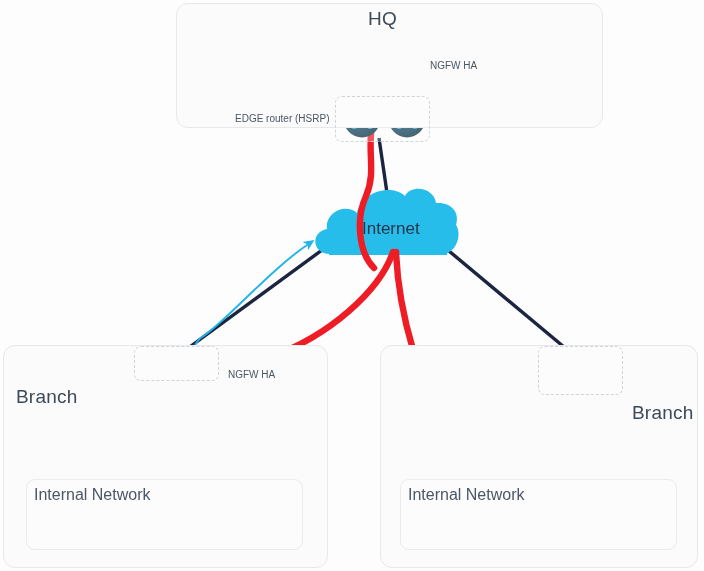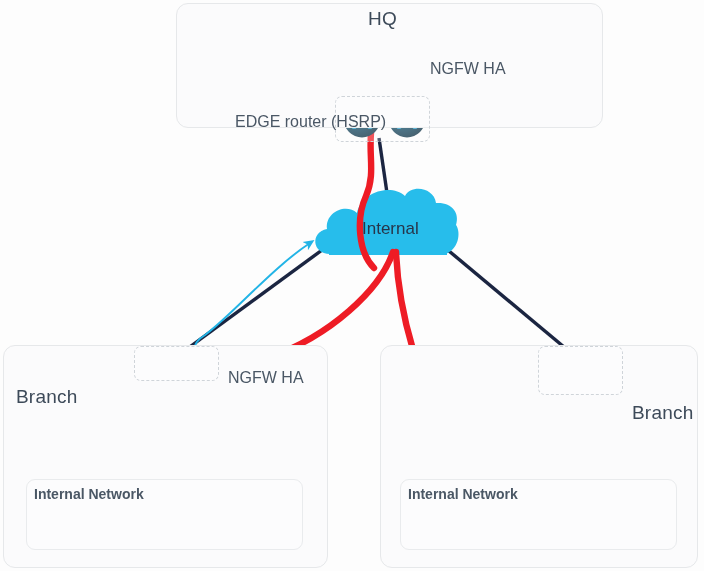--- a/index.html
+++ b/index.html
@@ -38,35 +38,34 @@
   .inner-zone {
     position: absolute;
     border: 1px solid #e9ebed;
     border-radius: 9px;
     background: #fcfcfd;
     box-sizing: border-box;
   }
   .inner-zone-label {
     position: absolute;
     color: #4a5765;
-    font-size: 14px;
+    font-size: 16px;
     white-space: nowrap;
-    font-weight: bold;
   }
   .ha-group {
     position: absolute;
     border: 1px dashed #cfd4d9;
     border-radius: 7px;
     background: rgba(255,255,255,0.25);
     box-sizing: border-box;
   }
   .node-label {
     position: absolute;
     color: #4a5765;
-    font-size: 16px;
+    font-size: 10px;
     white-space: nowrap;
   }
   .cloud-label {
     position: absolute;
     color: #27354a;
     font-size: 17px;
     white-space: nowrap;
     pointer-events: none;
   }
 </style>
@@ -279,21 +278,21 @@
       <use href="#sym-generic-device" x="640" y="504" width="42" height="42"></use>
     </g>
   </svg>
 
   <div class="zone" style="left:176px; top:3px; width:427px; height:125px;"></div>
   <div class="zone-label" style="left:368px; top:8px;">HQ</div>
   <div class="ha-group" style="left:335px; top:96px; width:95px; height:46px;"></div>
   <div class="node-label" style="left:430px; top:60px;">NGFW HA</div>
   <div class="node-label" style="left:235px; top:113px;">EDGE router (HSRP)</div>
 
-  <div class="cloud-label" style="left:362px; top:219px;">Internal</div>
+  <div class="cloud-label" style="left:362px; top:219px;">Internet</div>
 
   <div class="zone" style="left:3px; top:345px; width:325px; height:223px;"></div>
   <div class="zone-label" style="left:16px; top:386px;">Branch</div>
   <div class="ha-group" style="left:134px; top:346px; width:85px; height:35px;"></div>
   <div class="node-label" style="left:228px; top:369px;">NGFW HA</div>
   <div class="inner-zone" style="left:26px; top:479px; width:277px; height:71px;"></div>
   <div class="inner-zone-label" style="left:34px; top:486px;">Internal Network</div>
 
   <div class="zone" style="left:380px; top:345px; width:318px; height:223px;"></div>
   <div class="zone-label" style="left:632px; top:402px;">Branch</div>

